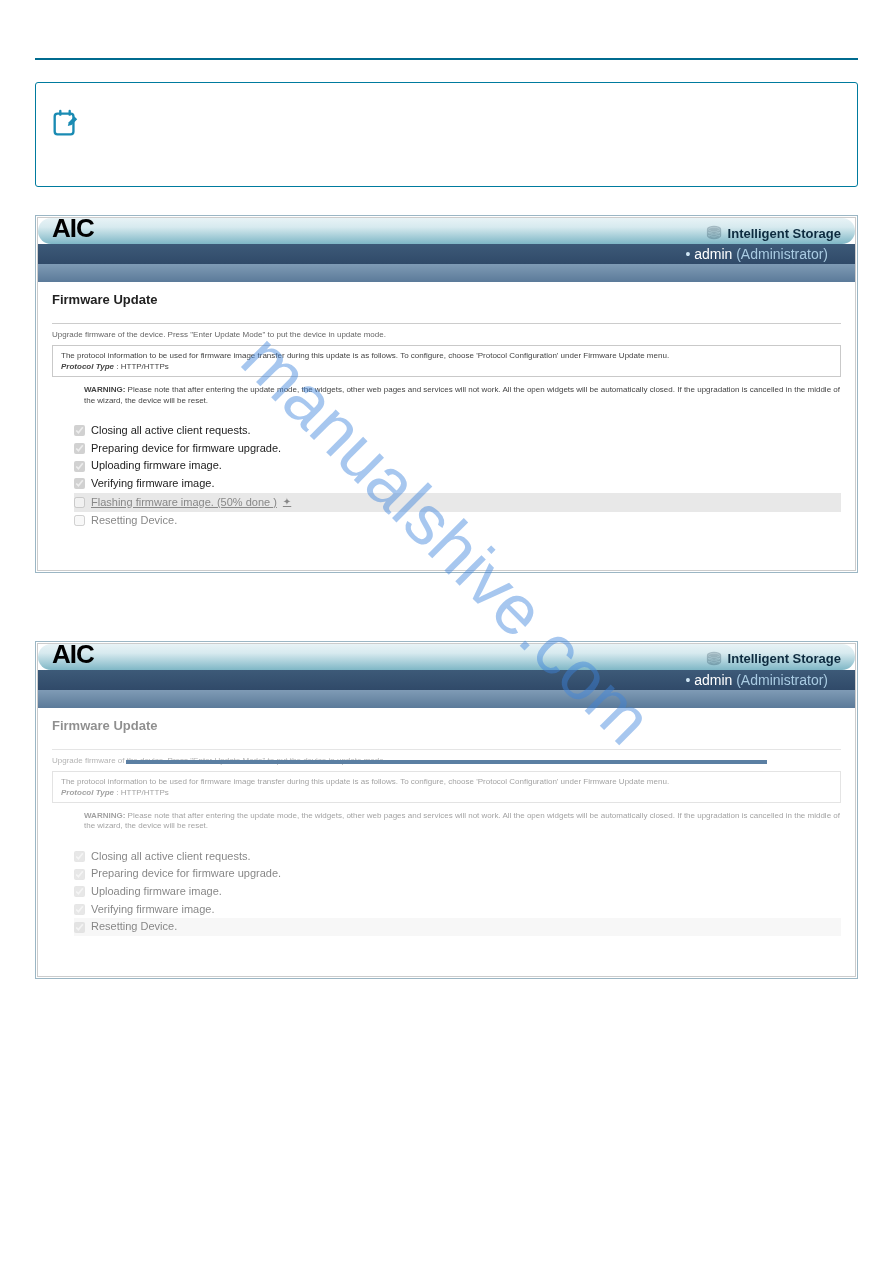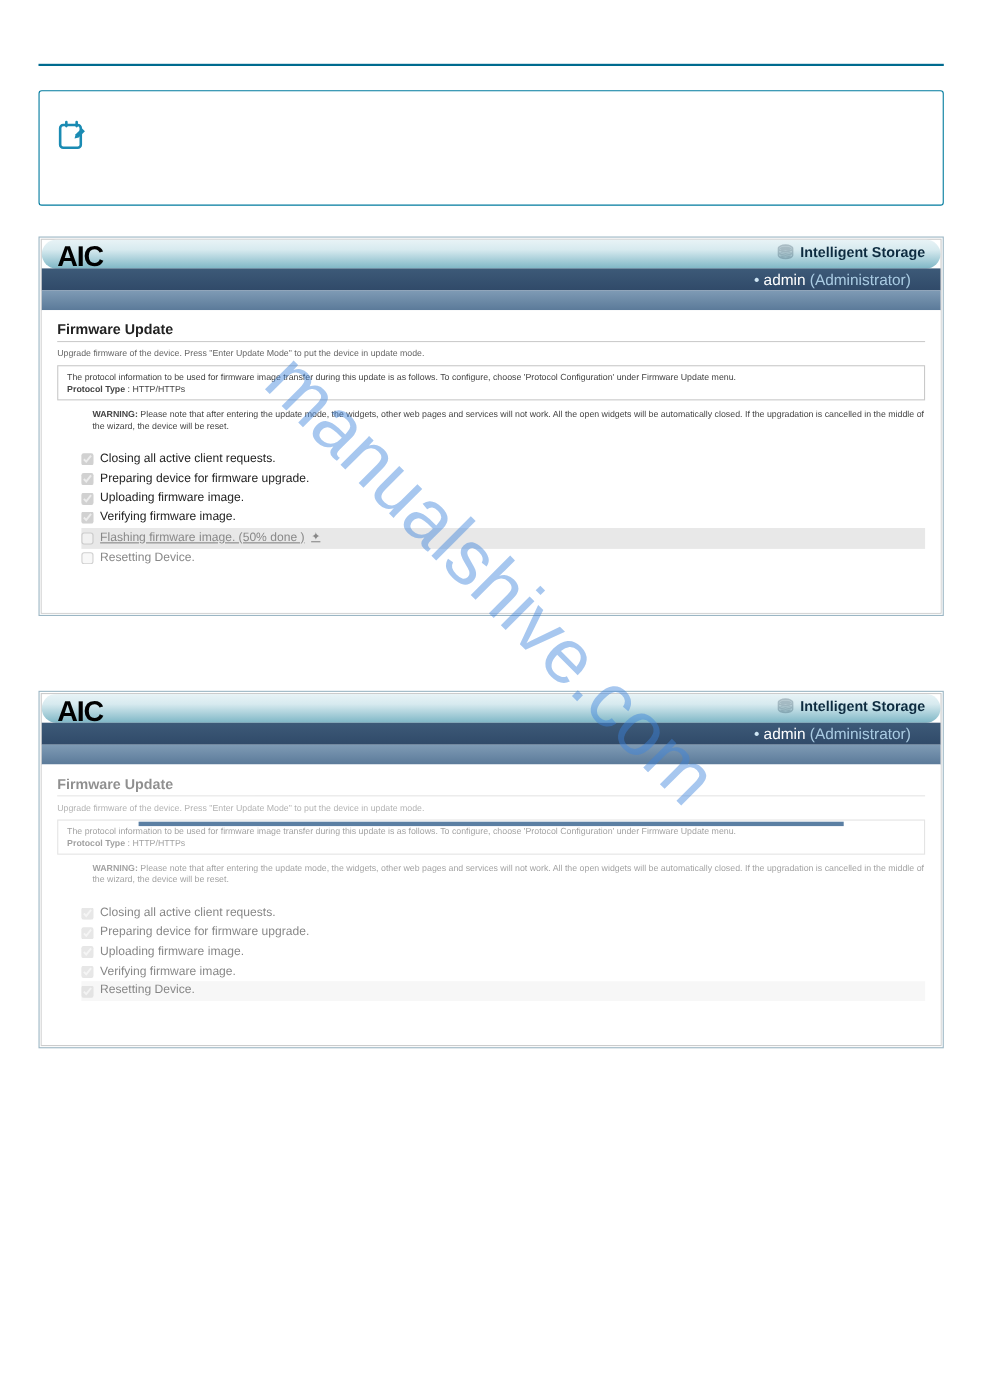--- a/index.html
+++ b/index.html
@@ -39,21 +39,21 @@
     overflow: hidden;
   }
   .shot-inner {
     border: 1px solid #ccc;
     margin: 1px;
   }
   .aic-bar {
     height: 26px;
     background: linear-gradient(#e8f3f6 0%, #d7eaef 35%, #7fb7c6 100%);
     display: flex;
-    align-items: flex-start;
+    align-items: flex-end;
     justify-content: space-between;
     padding: 0 14px;
     border-radius: 14px;
   }
   .aic-bar .logo {
     font-family: Arial, sans-serif;
     font-size: 26px;
     font-weight: 900;
     letter-spacing: -1px;
     color: #000;
@@ -84,37 +84,37 @@
     padding: 10px 14px 40px 14px;
     font-size: 9px;
     color: #333;
     background: #fff;
   }
   .shot-body h2 {
     font-size: 13px;
     font-weight: 700;
     color: #222;
     border-bottom: 1px solid #ccc;
-    padding-bottom: 3px;
+    padding-bottom: 16px;
     margin-bottom: 6px;
   }
   .shot-body .subtitle {
     font-size: 8px;
     color: #666;
     margin-bottom: 6px;
   }
   .proto-box {
     border: 1px solid #c9c9c9;
     padding: 4px 8px;
     font-size: 8px;
     color: #444;
     line-height: 1.4;
     margin-bottom: 8px;
   }
-  .proto-box .bold { font-weight: 700; }
+  .proto-box .bold { font-weight: 700; font-style: italic; }
   .warn {
     font-size: 8px;
     color: #444;
     line-height: 1.3;
     margin-bottom: 16px;
     margin-left: 32px;
   }
   .warn .wb { font-weight: 700; }
   .steps { margin-left: 22px; }
   .step {

